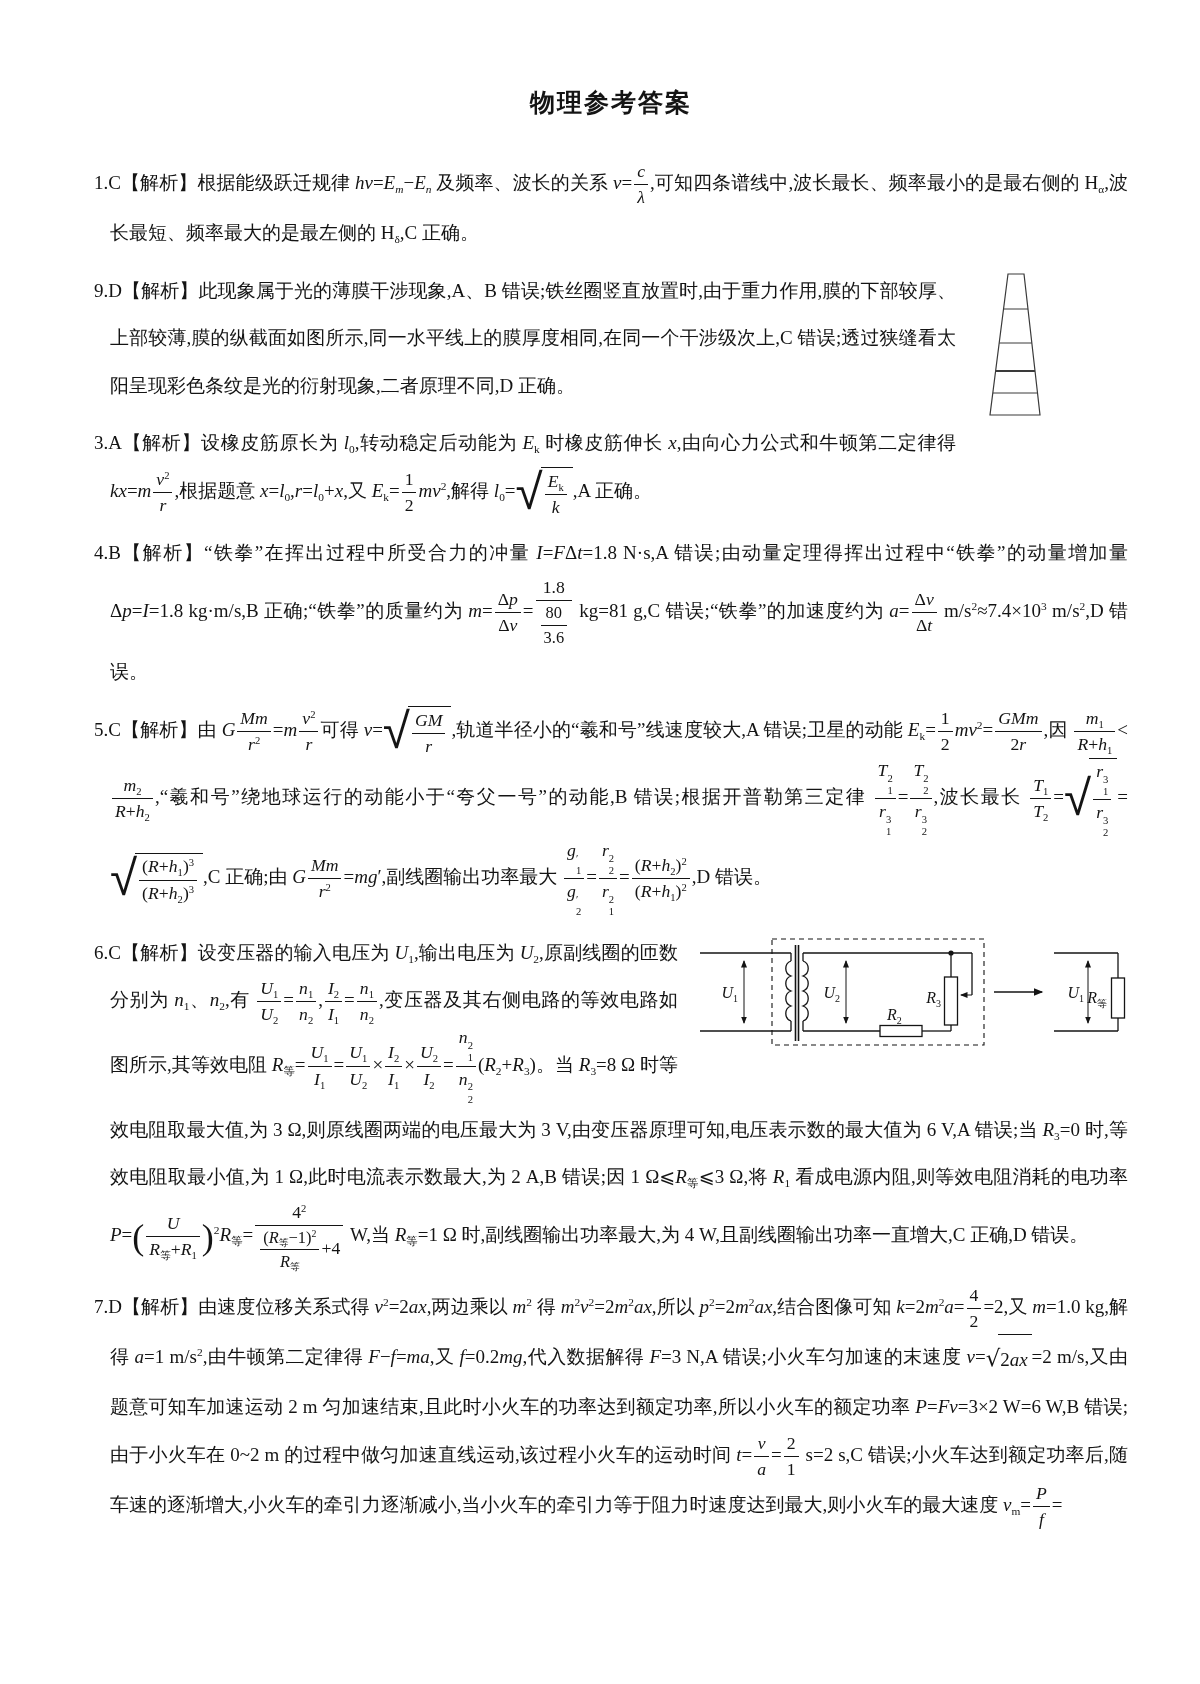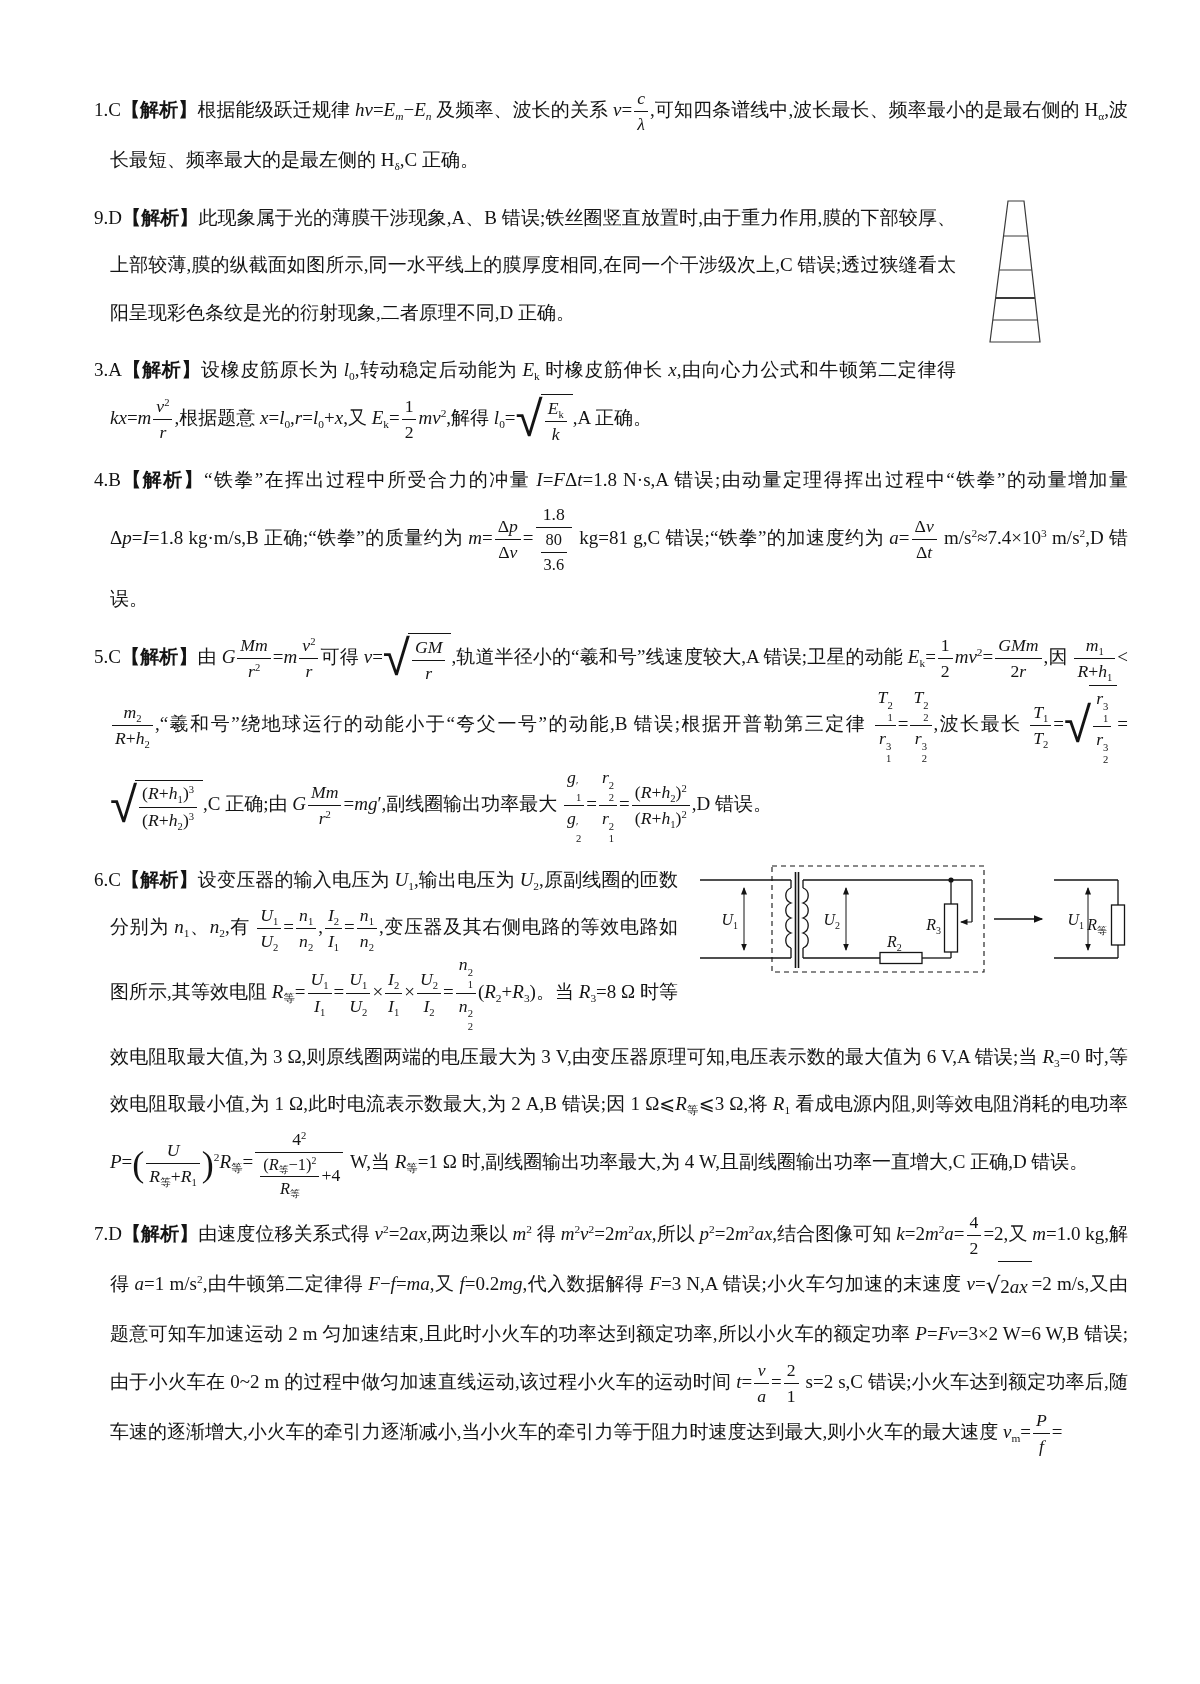--- a/index.html
+++ b/index.html
@@ -11,21 +11,21 @@
   }
   .title{
     text-align:center;font-size:25px;font-weight:bold;letter-spacing:2px;
     margin:0 0 40px 0;
   }
   .ans{
     line-height:2.5;text-align:justify;margin:0 0 10px 0;
     padding-left:16px;text-indent:-16px;
   }
   .anum{}
-  .alabel{font-weight:bold;}
+  .alabel{font-weight:normal;}
   .mv{font-style:italic;}
   .mt{font-style:normal;}
   sub{font-size:0.6em;vertical-align:-0.35em;font-style:normal;line-height:1;}
   sub.it{font-style:italic;}
   sup{font-size:0.6em;vertical-align:0.6em;font-style:normal;line-height:1;}
   .stack{
     display:inline-flex;flex-direction:column;align-items:flex-start;
     font-size:0.6em;line-height:1.15;vertical-align:-0.55em;font-style:normal;
   }
   .frac{
@@ -43,20 +43,21 @@
   .fig-wedge{margin:4px 82px 4px 26px;}
   .fig-circuit{margin:2px 0 8px 16px;}
   svg text{font-family:"Liberation Serif","DejaVu Serif",serif;}
   svg .lbl{font-style:italic;font-size:16px;fill:#141414;}
   svg .svgsub{font-size:10px;font-style:normal;}
 </style>
 </head>
 <body>
 
 <div id="page">
+  <div class="title">物理参考答案</div>
   <div id="answers">
       <div class="ans"><span class="anum">1.C</span><span class="alabel">【解析】</span><span class="abody"><span class="mt">根据能级跃迁规律 </span><span class="mv">hν</span><span class="mt">=</span><span class="mv">E<sub class="it">m</sub></span><span class="mt">−</span><span class="mv">E<sub class="it">n</sub></span><span class="mt"> 及频率、波长的关系 </span><span class="mv">ν</span><span class="mt">=</span><span class="frac"><span class="num"><span class="mv">c</span></span><span class="den"><span class="mv">λ</span></span></span><span class="mt">,可知四条谱线中,波长最长、频率最小的是最右侧的 </span><span class="mt">H<sub>α</sub></span><span class="mt">,波长最短、频率最大的是最左侧的 </span><span class="mt">H<sub>δ</sub></span><span class="mt">,C 正确。</span></span></div>
       <div class="ans"><svg id="fig-wedge" class="fig fig-wedge" width="64" height="148" viewBox="0 0 64 148">
     <polygon points="26,3 42,3 58,144 8,144" fill="none" stroke="#3a3a3a" stroke-width="1.2"></polygon>
     <line x1="21.6" y1="38" x2="46" y2="38" stroke="#3a3a3a" stroke-width="1"></line>
     <line x1="17.3" y1="72" x2="49.8" y2="72" stroke="#3a3a3a" stroke-width="1"></line>
     <line x1="13.7" y1="100" x2="53" y2="100" stroke="#3a3a3a" stroke-width="2"></line>
     <line x1="10.9" y1="122" x2="55.5" y2="122" stroke="#3a3a3a" stroke-width="1"></line>
   </svg><span class="anum">9.D</span><span class="alabel">【解析】</span><span class="abody"><span class="mt">此现象属于光的薄膜干涉现象,A、B 错误;铁丝圈竖直放置时,由于重力作用,膜的下部较厚、上部较薄,膜的纵截面如图所示,同一水平线上的膜厚度相同,在同一个干涉级次上,C 错误;透过狭缝看太阳呈现彩色条纹是光的衍射现象,二者原理不同,D 正确。</span></span></div>
       <div class="ans"><span class="anum">3.A</span><span class="alabel">【解析】</span><span class="abody"><span class="mt">设橡皮筋原长为 </span><span class="mv">l<sub>0</sub></span><span class="mt">,转动稳定后动能为 </span><span class="mv">E<sub>k</sub></span><span class="mt"> 时橡皮筋伸长 </span><span class="mv">x</span><span class="mt">,由向心力公式和牛顿第二定律得 </span><span class="mv">kx</span><span class="mt">=</span><span class="mv">m</span><span class="frac"><span class="num"><span class="mv">v<sup>2</sup></span></span><span class="den"><span class="mv">r</span></span></span><span class="mt">,根据题意 </span><span class="mv">x</span><span class="mt">=</span><span class="mv">l<sub>0</sub></span><span class="mt">,</span><span class="mv">r</span><span class="mt">=</span><span class="mv">l<sub>0</sub></span><span class="mt">+</span><span class="mv">x</span><span class="mt">,又 </span><span class="mv">E<sub>k</sub></span><span class="mt">=</span><span class="frac"><span class="num"><span class="mt">1</span></span><span class="den"><span class="mt">2</span></span></span><span class="mv">m</span><span class="mv">v<sup>2</sup></span><span class="mt">,解得 </span><span class="mv">l<sub>0</sub></span><span class="mt">=</span><span class="sqrt tall">

